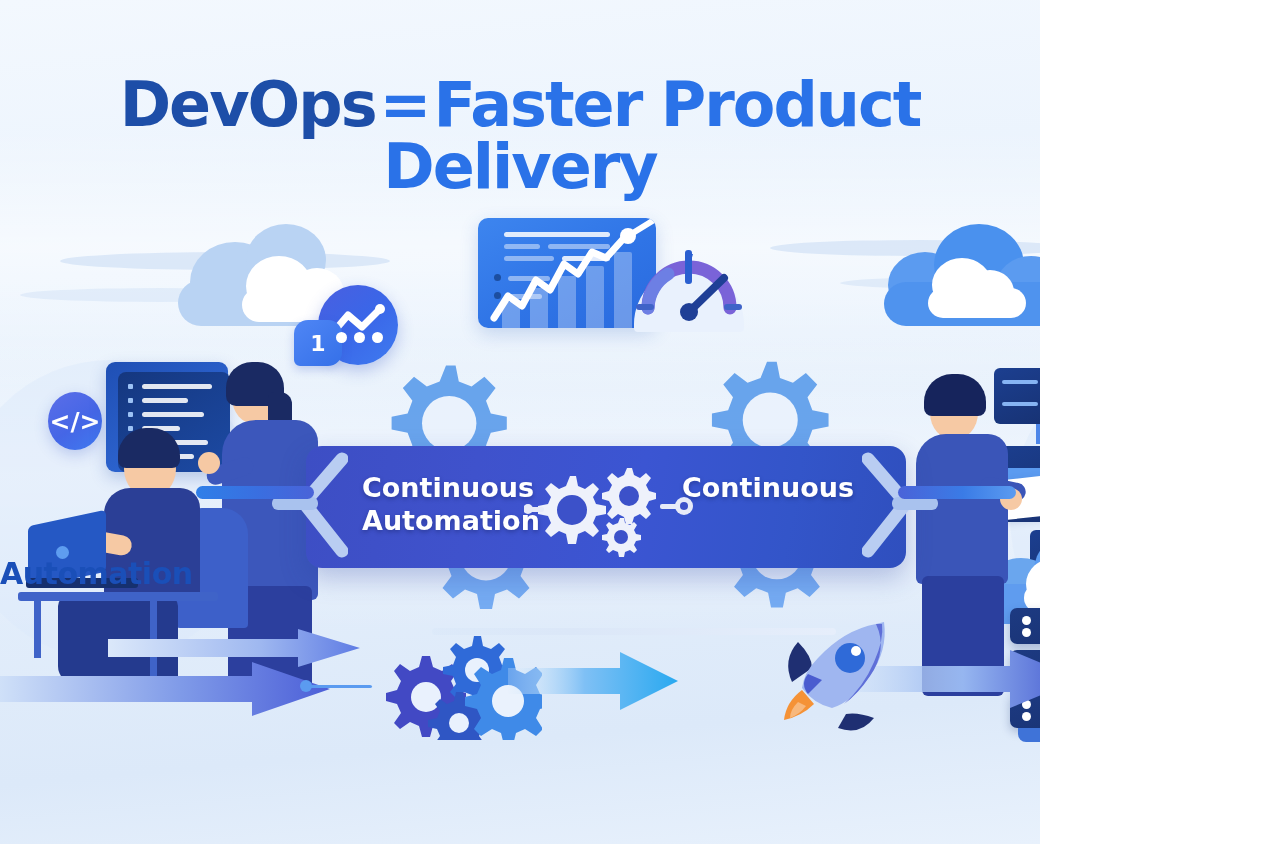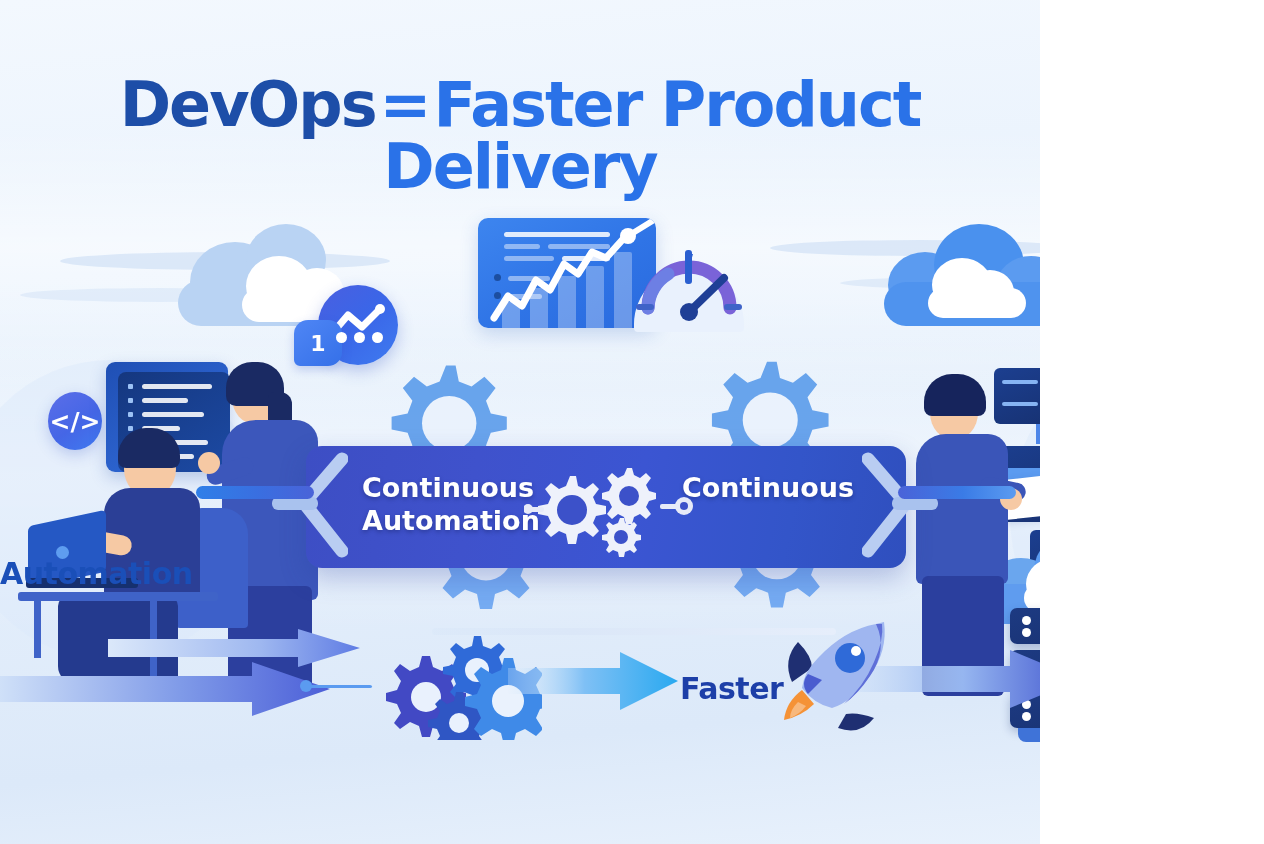--- a/index.html
+++ b/index.html
@@ -705,16 +705,15 @@
     <path d="M98 6 Q66 12 40 40 Q26 54 24 70 Q36 86 54 90 Q74 84 92 58 Q110 32 106 4 Z" fill="#9fb6f0"></path>
     <path d="M98 6 Q110 32 92 58 Q80 76 66 86 Q86 68 96 44 Q106 22 104 6 Z" fill="#5f6fd8"></path>
     <circle cx="72" cy="40" r="15" fill="#2f6ad8"></circle>
     <circle cx="78" cy="33" r="5" fill="#ffffff"></circle>
     <path d="M30 56 Q22 66 30 76 L44 62 Z" fill="#4a5ccf"></path>
     <path d="M24 72 Q8 84 6 102 Q24 98 36 86 Z" fill="#f59236"></path>
     <path d="M20 84 Q12 92 12 100 Q22 96 28 88 Z" fill="#ffffff" opacity=".35"></path>
   </svg>
 
   <div class="releases">
-    <div>Faster</div>
   </div>
 
 </div>
 
 </body></html>

